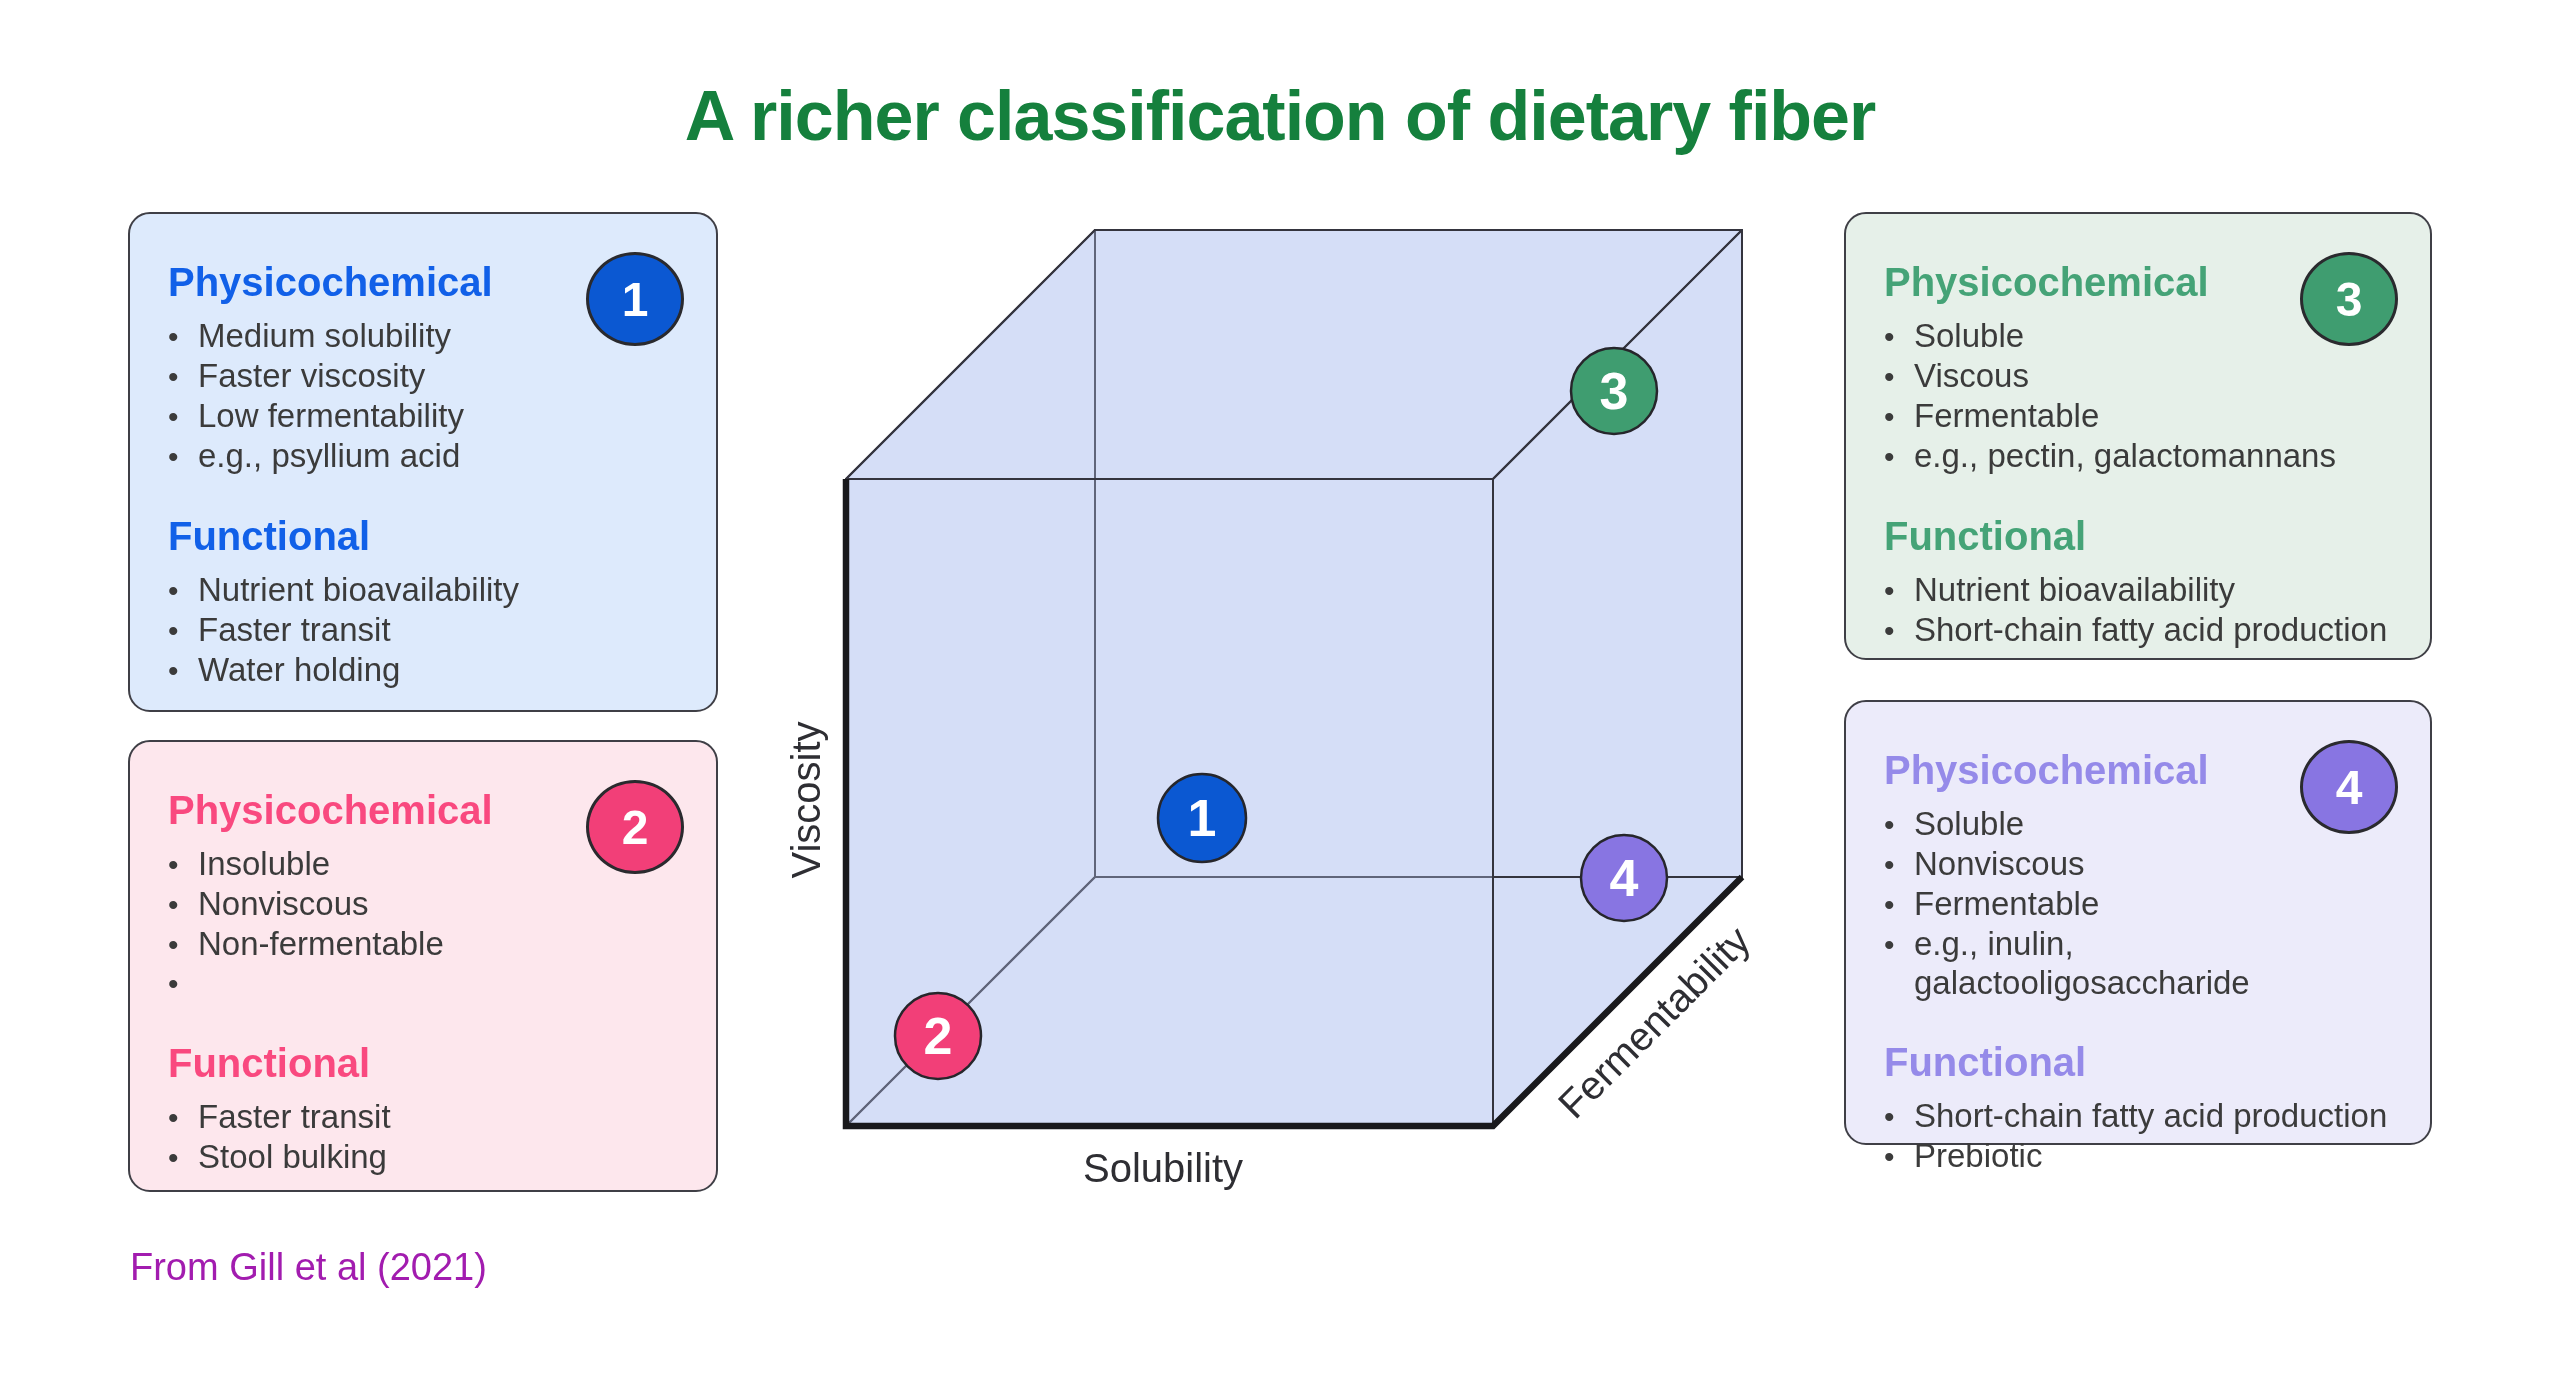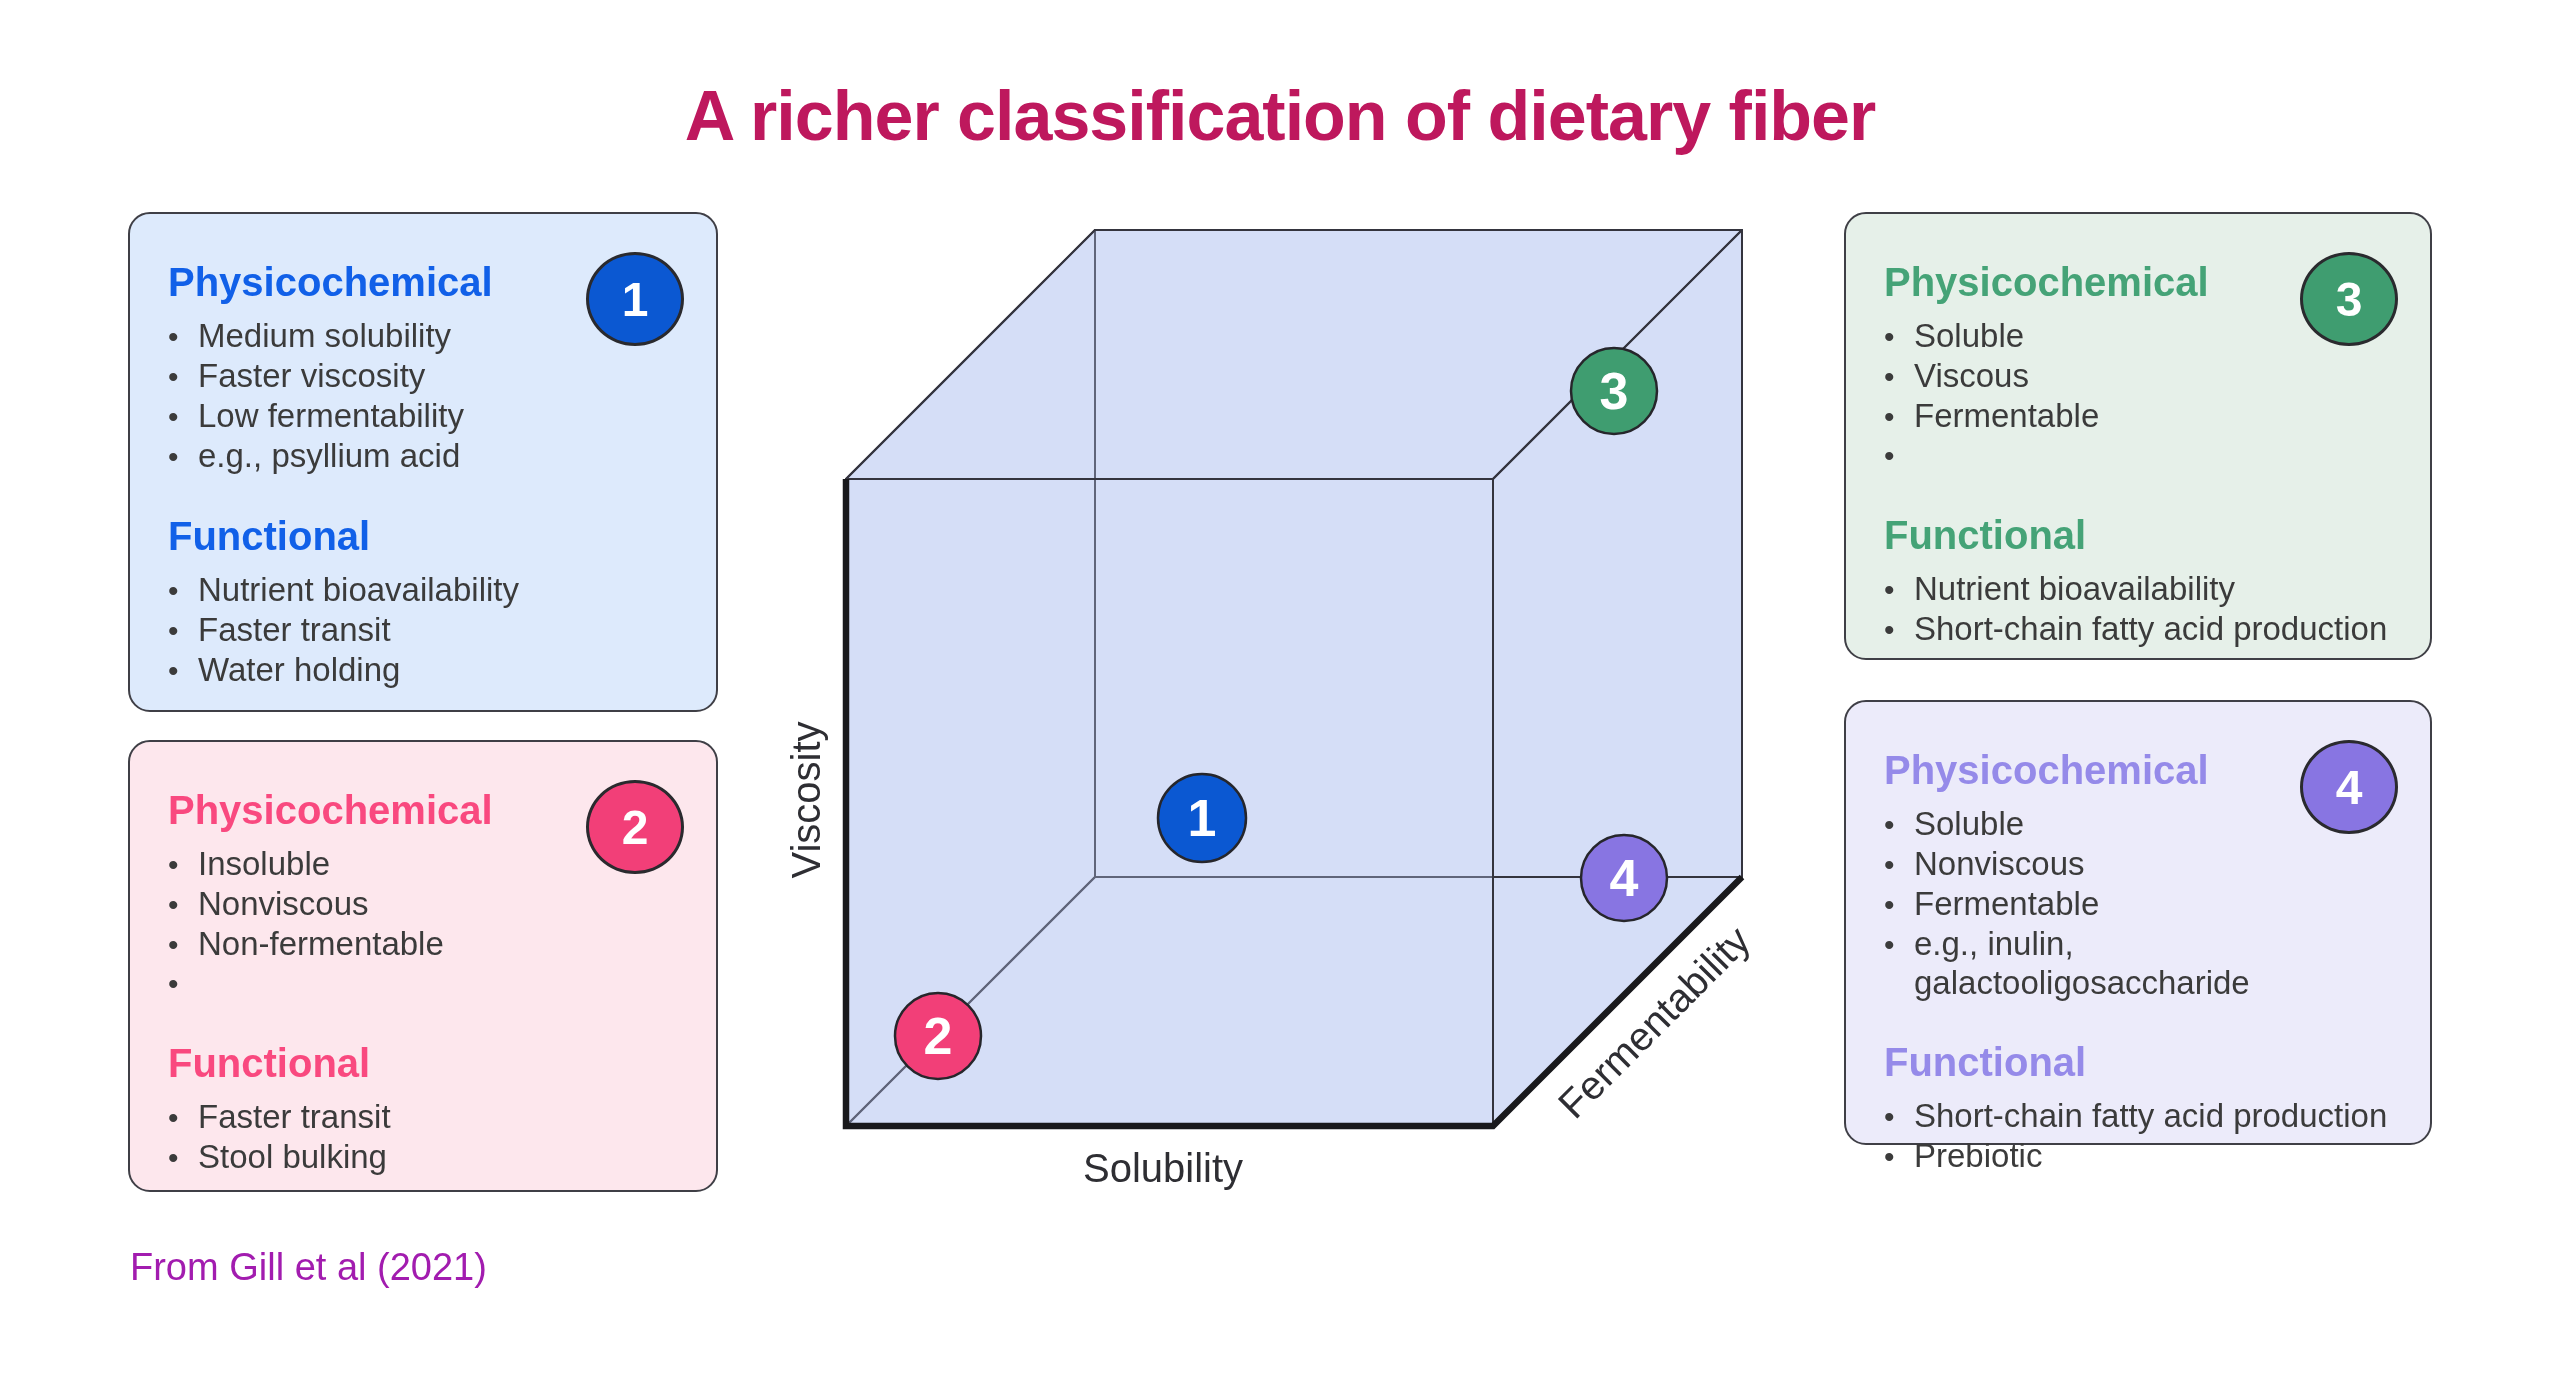--- a/index.html
+++ b/index.html
@@ -4,21 +4,21 @@
 <style>
   html,body{margin:0;padding:0;background:#ffffff;}
   body{
     width:2560px;height:1375px;position:relative;overflow:hidden;
     font-family:"Liberation Sans", sans-serif;
     -webkit-font-smoothing:antialiased;
   }
   .page-title{
     position:absolute;left:0;top:76px;width:2560px;
     text-align:center;font-size:70px;font-weight:700;
-    letter-spacing:-1px;color:#be185d;
+    letter-spacing:-1px;color:#15803d;
   }
   
   .card{
     position:absolute;box-sizing:border-box;
     border:2px solid #3f3f46;border-radius:22px;
     padding:44px 28px 12px 38px;
   }
   .card-1{left:128px;top:212px;width:590px;height:500px;background:#ddeafc;}
   .card-2{left:128px;top:740px;width:590px;height:452px;background:#fde7ed;}
   .card-3{left:1844px;top:212px;width:588px;height:448px;background:#e6f0e9;}
@@ -145,20 +145,21 @@
     <li>
         <span class="dot">•</span>
         <span>Viscous</span>
       </li>
     <li>
         <span class="dot">•</span>
         <span>Fermentable</span>
       </li>
     <li>
         <span class="dot">•</span>
+        <span>e.g., pectin, galactomannans</span>
       </li>
   </ul>
   <h2 class="sec2">Functional</h2>
   <ul class="blist">
     <li>
         <span class="dot">•</span>
         <span>Nutrient bioavailability</span>
       </li>
     <li>
         <span class="dot">•</span>

